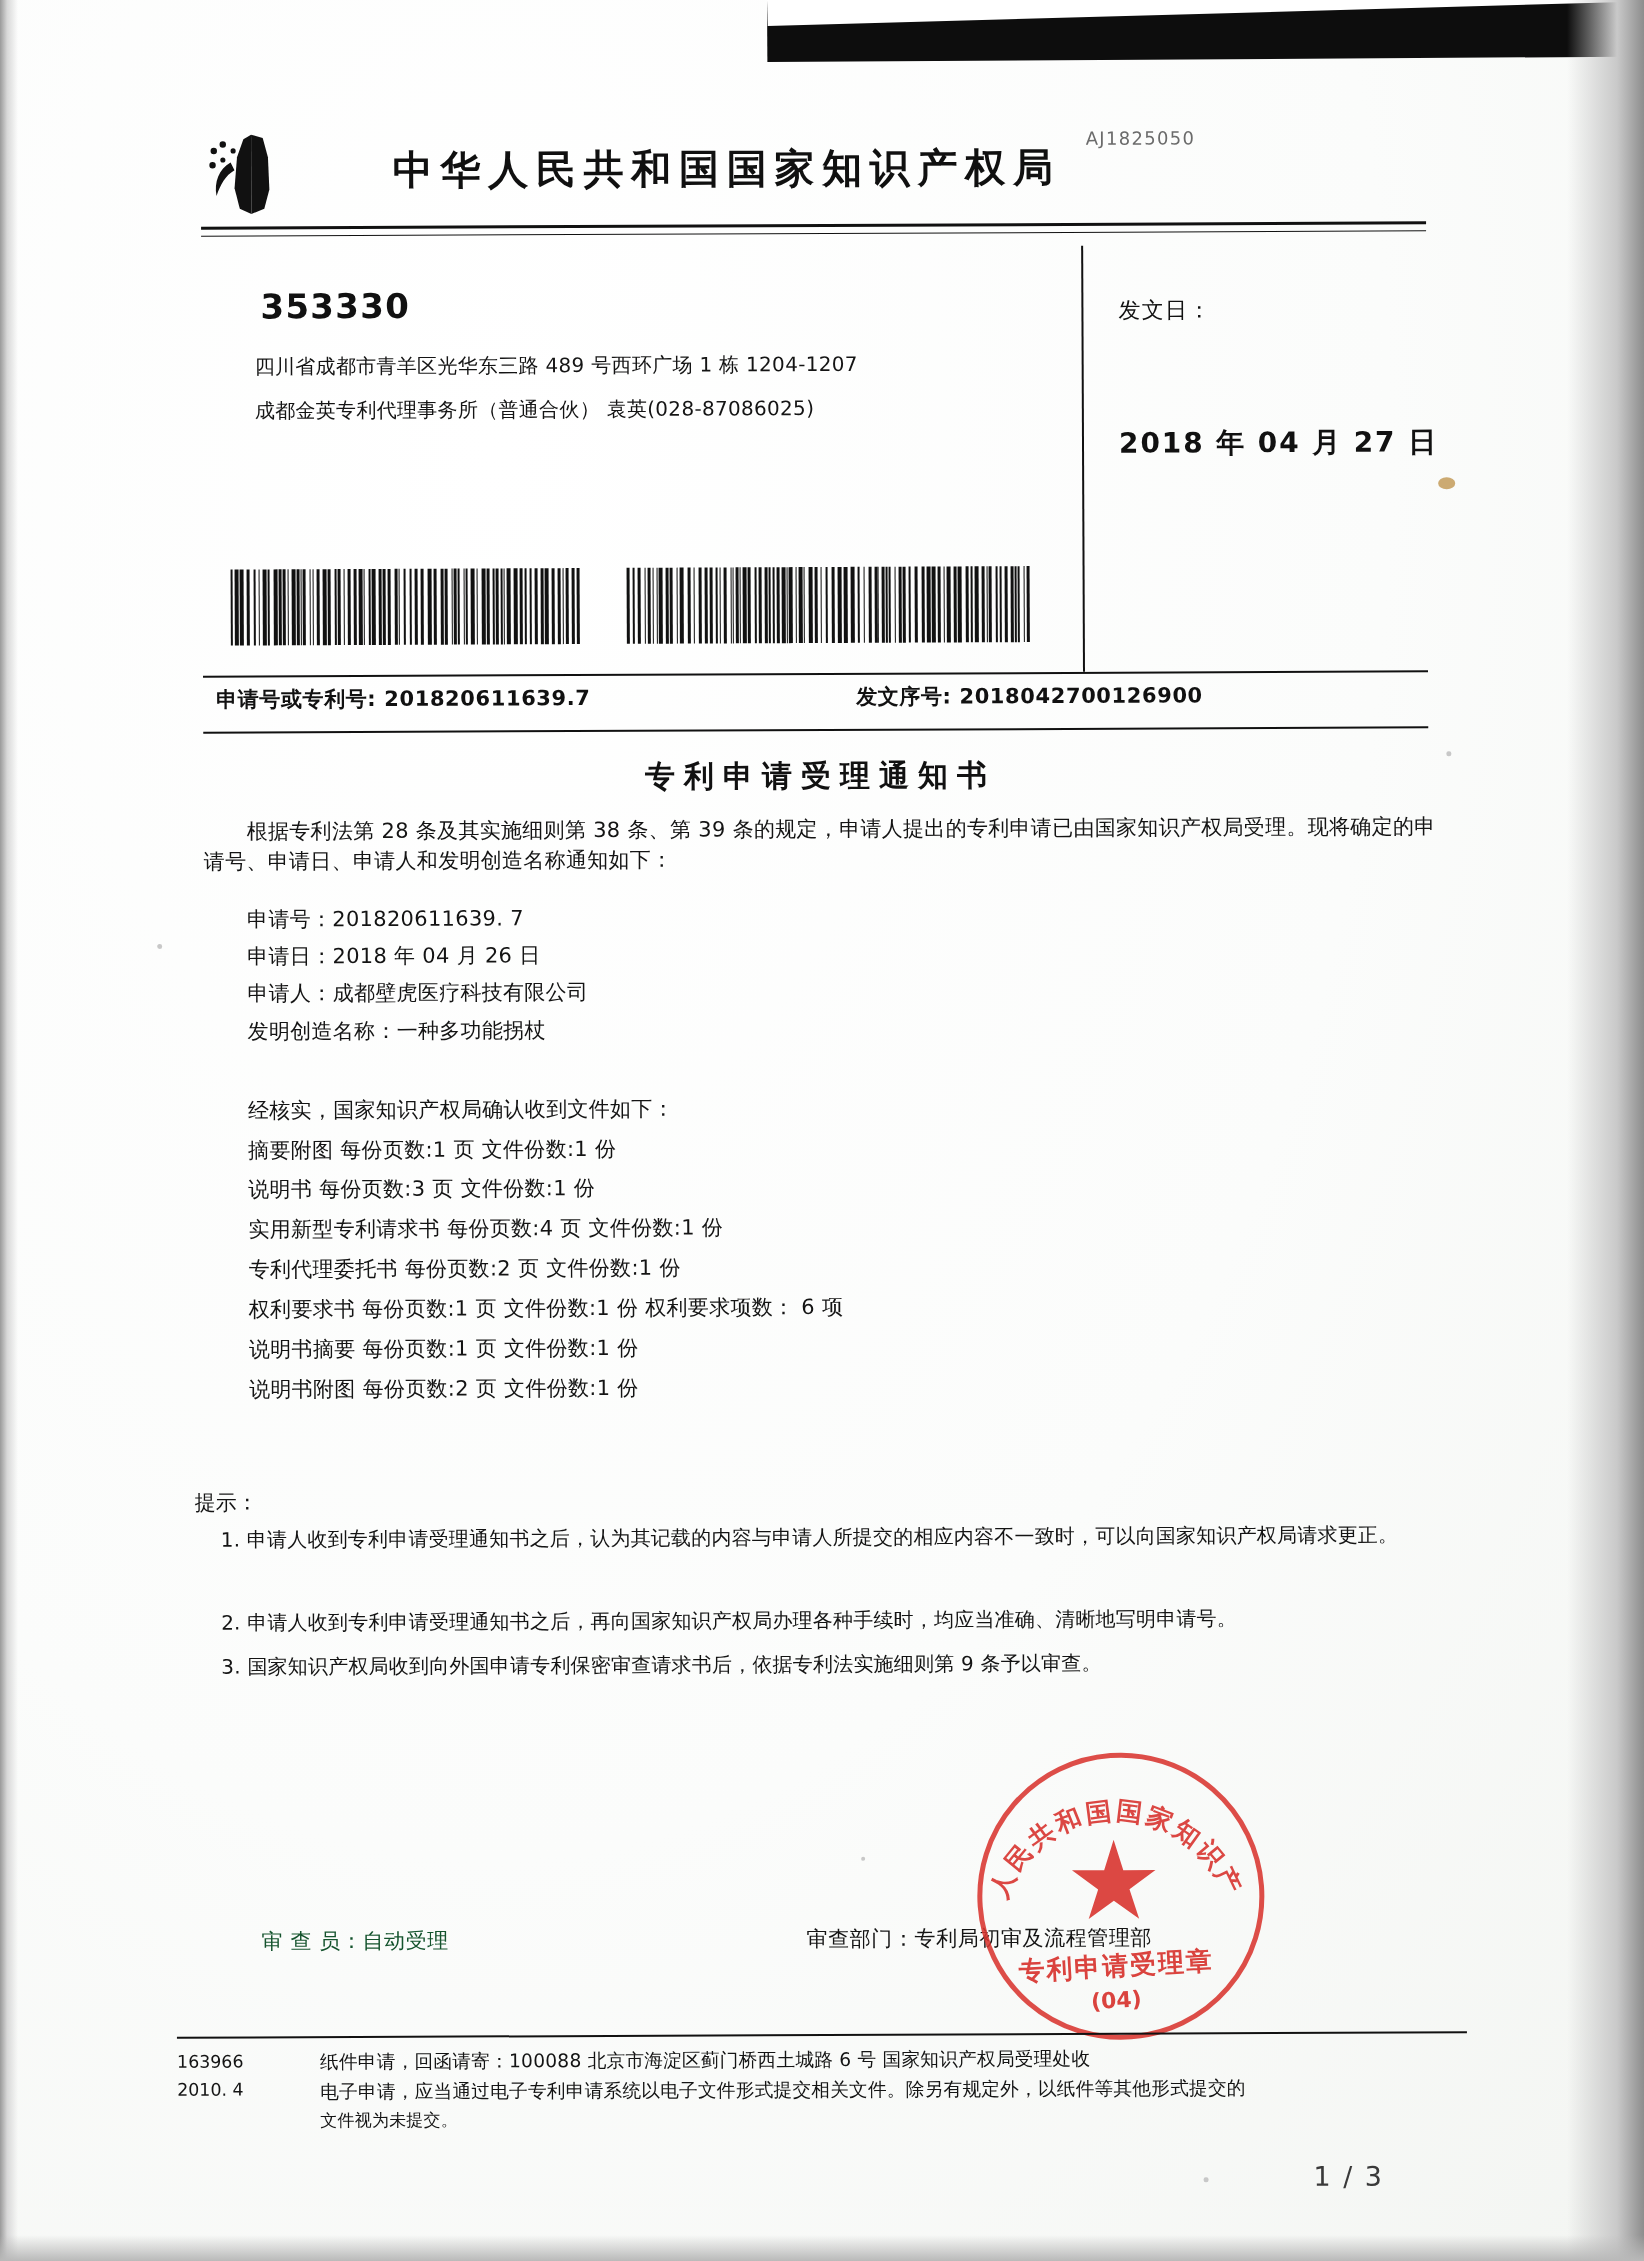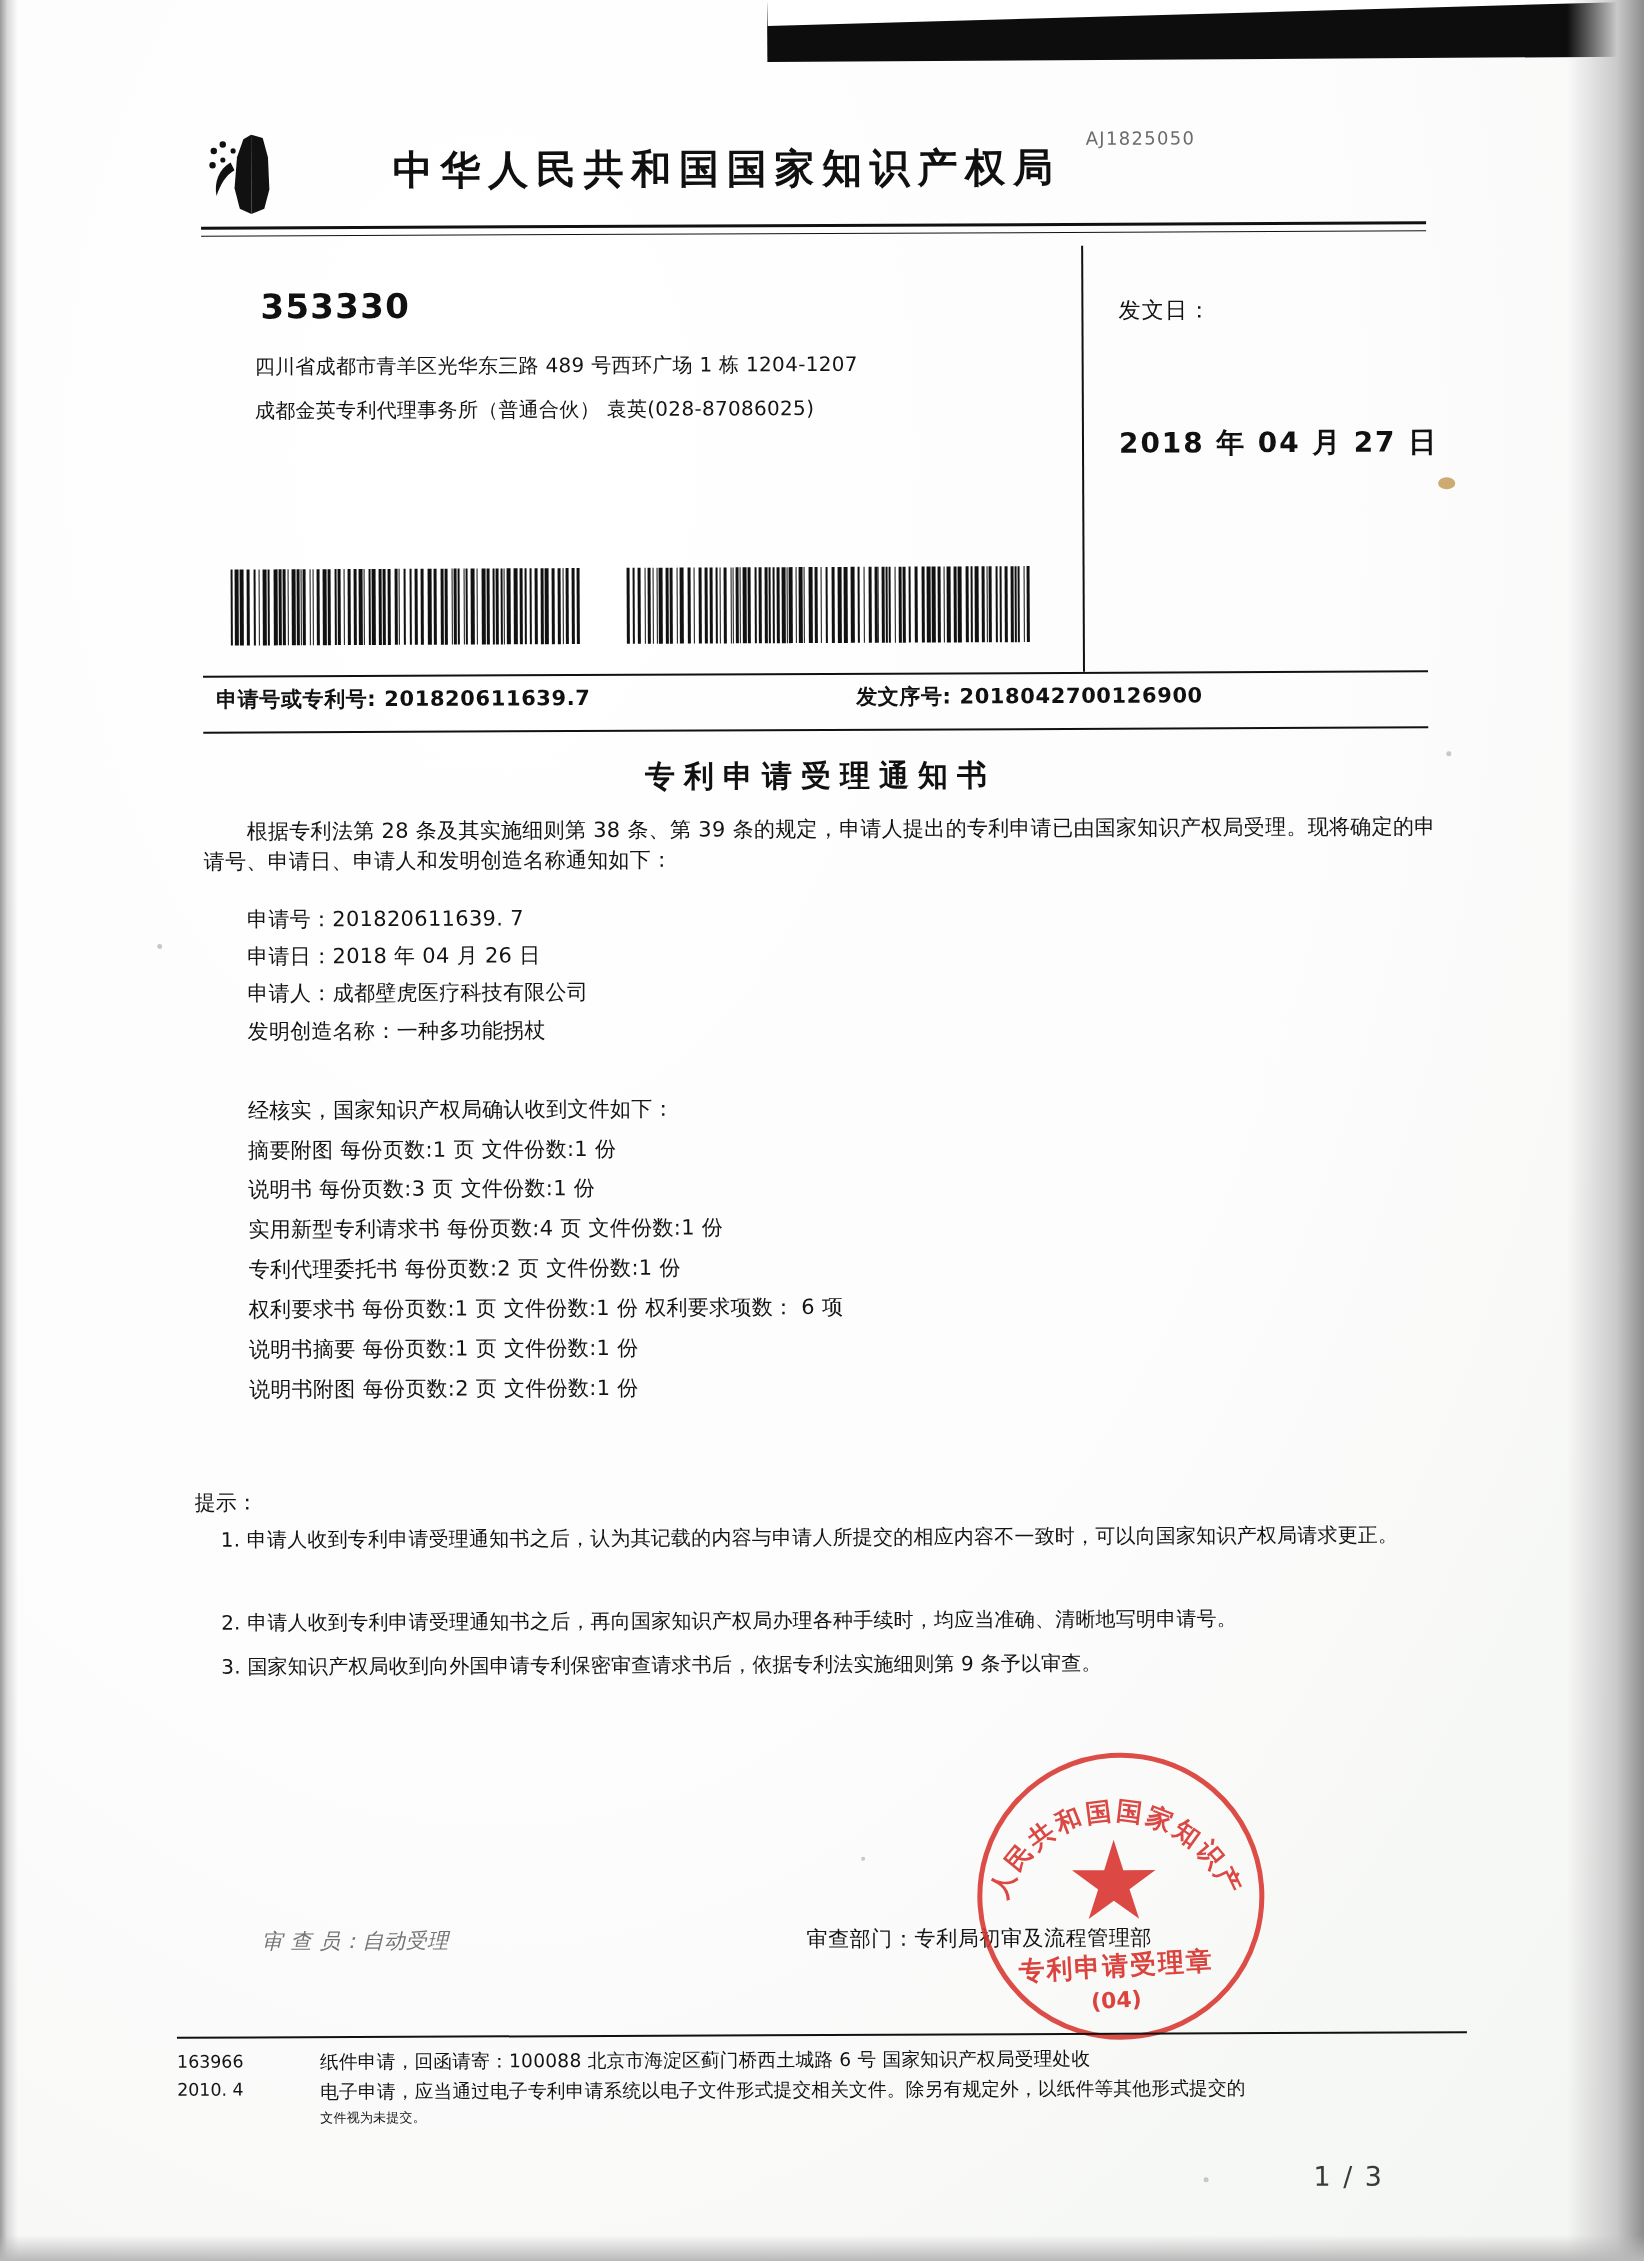--- a/index.html
+++ b/index.html
@@ -198,21 +198,21 @@
   }
   .p1 { top: 814px; text-indent: 43px; }
   .field { position: absolute; left: 248px; font-size: 21px; color: #141414; letter-spacing: 0.3px; white-space: nowrap;}
   .docs-intro { position: absolute; left: 248px; font-size: 21px; color: #141414; letter-spacing: 0.3px; }
   .docline { position: absolute; left: 248px; font-size: 21px; color: #141414; letter-spacing: 0.3px; white-space: nowrap;}
 
   .tips-label { position: absolute; left: 193px; top: 1486px; font-size: 21px; color: #141414; }
   .tip { position: absolute; left: 219px; width: 1225px; font-size: 20px; line-height: 1.5; color: #141414; letter-spacing: 0.2px;}
 
   
-  .examiner { position: absolute; left: 258px; top: 1925px; font-size: 21px; color: #737373; letter-spacing: 0.6px; font-style: italic;}
+  .examiner { position: absolute; left: 258px; top: 1925px; font-size: 21px; color: #14532d; letter-spacing: 0.6px;}
   .department { position: absolute; left: 803px; top: 1925px; font-size: 21px; color: #141414; letter-spacing: 0.6px;}
 
   
   .seal {
     position: absolute;
     left: 974px; top: 1754px;
     width: 277px; height: 277px;
     border-radius: 50%;
     border: 5.8px solid #d8342f;
     opacity: .88;
@@ -259,21 +259,21 @@
   .footer-rule {
     position: absolute;
     left: 173px; top: 2034px;
     width: 1290px; height: 1.9px;
     background: #111;
   }
   .foot-code1 { position: absolute; left: 173px; top: 2049px; font-size: 17.4px; color: #141414; }
   .foot-code2 { position: absolute; left: 173px; top: 2077px; font-size: 17.4px; color: #141414; }
   .foot-l1 { position: absolute; left: 316px; top: 2047px; font-size: 18.7px; color: #141414; letter-spacing: 0.2px; white-space: nowrap;}
   .foot-l2 { position: absolute; left: 316px; top: 2077px; font-size: 18.7px; color: #141414; letter-spacing: 0.2px; white-space: nowrap;}
-  .foot-l3 { position: absolute; left: 316px; top: 2107px; font-size: 13px; color: #141414; letter-spacing: 0.2px; white-space: nowrap;}
+  .foot-l3 { position: absolute; left: 316px; top: 2107px; font-size: 17px; color: #141414; letter-spacing: 0.2px; white-space: nowrap;}
   .pagenum { position: absolute; left: 1309px; top: 2163px; font-size: 27px; color: #3a3a3a; letter-spacing: 1.9px;}
 
   .speck { position: absolute; background: #c8c8c8; border-radius: 50%; }
 </style>
 </head>
 <body>
 
 <div class="page">
   <div class="paper"></div>
   <div class="top-black-band"></div>

